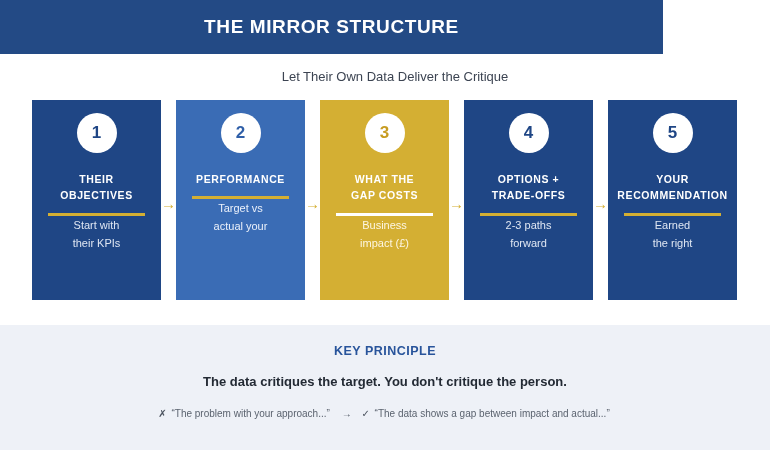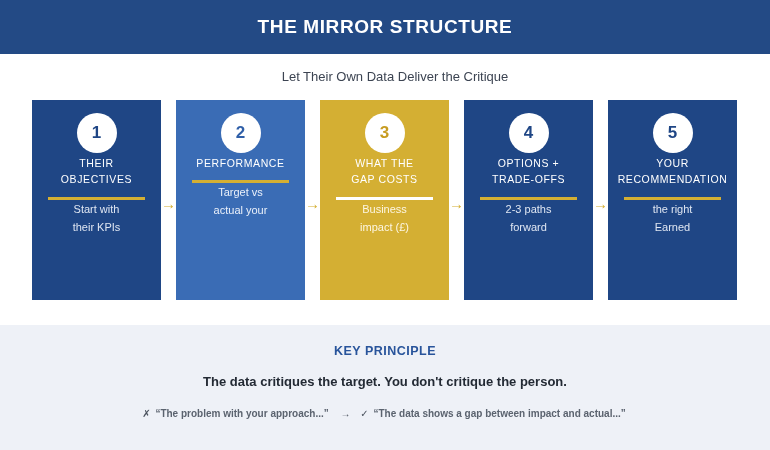--- a/index.html
+++ b/index.html
@@ -12,21 +12,21 @@
   #page {
     position: relative;
     width: 770px; height: 450px;
     background: #ffffff;
   }
 
   
   .header {
     position: absolute;
     left: 0; top: 0;
-    width: 770px; height: 54px;
+    width: 663px; height: 54px;
     background: #234a85;
     display: flex;
     align-items: center;
     justify-content: center;
   }
   .header-title {
     color: #ffffff;
     font-size: 19px;
     font-weight: bold;
     letter-spacing: 0.6px;
@@ -87,24 +87,24 @@
     align-items: center;
     justify-content: center;
     font-size: 17px;
     font-weight: bold;
   }
   .circle.c-navy { color: #1f4685; }
   .circle.c-blue { color: #2f5fa8; }
   .circle.c-gold { color: #c79c22; }
 
   .card-title {
-    margin-top: 2px;
+    margin-top: 18px;
     color: #ffffff;
     font-size: 10.5px;
-    font-weight: normal;
+    font-weight: bold;
     letter-spacing: 0.6px;
     text-align: center;
     line-height: 1.55;
     width: 125px;
   }
   .divider {
     margin-top: 9px;
     width: 97px;
     height: 3px;
   }
@@ -146,21 +146,21 @@
   }
   .principle-example {
     margin-top: 19px;
     text-align: center;
     color: #5b636f;
     font-size: 10px;
     white-space: nowrap;
   }
   .principle-example .mark { font-size: 10px; color: #4a525e; }
   .principle-example .sep  { padding: 0 7px; color: #4a525e; }
-  .principle-example .q    { padding: 0 2px; font-weight: bold; }
+  .principle-example .q    { padding: 0 2px; }
 </style>
 </head>
 <body>
 
 <div id="page">
 
   <div class="header">
     <div class="header-title">THE MIRROR STRUCTURE</div>
   </div>
 
@@ -236,22 +236,22 @@
     </div>
 
     <div class="card navy">
       <div class="circle c-navy">5</div>
       <div class="card-title">
         <div>YOUR</div>
         <div>RECOMMENDATION</div>
       </div>
       <div class="divider gold"></div>
       <div class="card-body on-navy">
+        <div>Earned</div>
         <div>the right</div>
-        <div>Earned</div>
       </div>
     </div>
 
   </div>
 
   <div class="principle">
     <div class="principle-heading">KEY PRINCIPLE</div>
     <div class="principle-statement">The data critiques the target. You don't critique the person.</div>
     <div class="principle-example">
       <span class="mark">✗</span>

